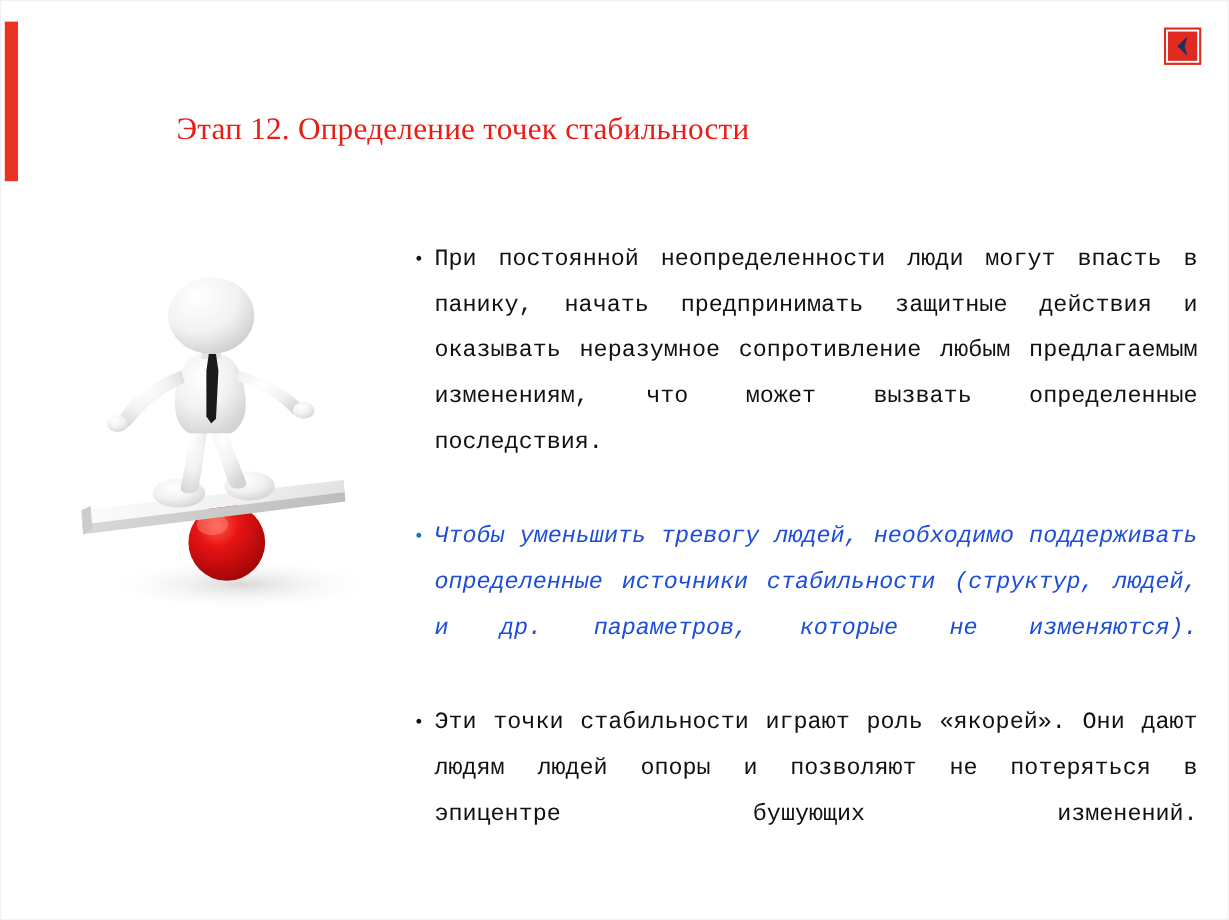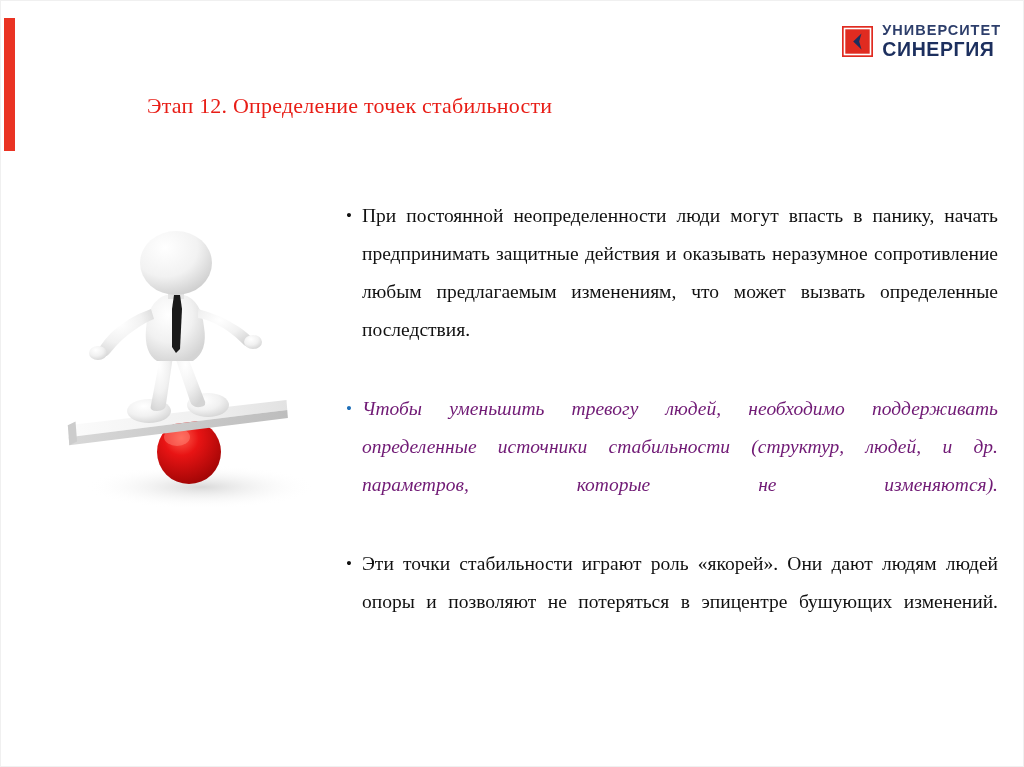--- a/index.html
+++ b/index.html
@@ -71,21 +71,21 @@
     letter-spacing: 0.6px;
     color: #1c2f5e;
     margin-top: 2px;
   }
 
   
   #title {
     position: absolute;
     left: 146px;
     top: 92px;
-    font-size: 22px;
+    font-size: 26px;
     color: #e81d16;
     white-space: nowrap;
     letter-spacing: 0.2px;
   }
 
   
   #illustration {
     position: absolute;
     left: 55px;
     top: 228px;
@@ -111,53 +111,50 @@
     font-size: 17px;
     line-height: 38px;
     text-align: left;
   }
   .bullet-body {
     flex: 1 1 auto;
     text-align: justify;
     text-justify: inter-word;
     font-size: 19.5px;
     line-height: 38px;
+    font-family: Liberation Mono, monospace;
   }
   .bullet-body::after {
     content: "";
     display: inline-block;
     width: 100%;
   }
   .b-black .bullet-dot, .b-black .bullet-body { color: #111111; }
   .b-blue  .bullet-dot { color: #1f6fb8; }
   .b-blue  .bullet-body {
-    color: #701a75;
+    color: #1d4ed8;
     font-style: italic;
   }
   #bullet-1 { margin-bottom: 3px; }
   #bullet-2 { margin-bottom: 3px; }
 </style>
 </head>
 <body>
 
 <div id="slide">
 
   <div id="accent-bar"></div>
 
   <div id="logo">
     <div id="logo-mark">
       <svg viewBox="0 0 31 31" width="31" height="31" aria-hidden="true">
         <rect x="0" y="0" width="31" height="31" fill="#e02b20"></rect>
         <rect x="2.5" y="2.5" width="26" height="26" fill="none" stroke="#ffffff" stroke-width="1.6"></rect>
         <path d="M19.5 7.5 L11.2 15.5 L19.5 23.5 L17.2 15.5 Z" fill="#1c2f5e"></path>
       </svg>
-    </div>
-    <div id="logo-words">
-      <span id="logo-word-top">УНИВЕРСИТЕТ</span>
-      <span id="logo-word-bottom">СИНЕРГИЯ</span>
     </div>
   </div>
 
   <div id="title">Этап 12. Определение точек стабильности</div>
 
   <div id="illustration">
     <svg viewBox="0 0 285 290" aria-hidden="true">
       <defs>
         <radialGradient id="gBody" cx="38%" cy="30%" r="75%">
           <stop offset="0%" stop-color="#ffffff"></stop>

